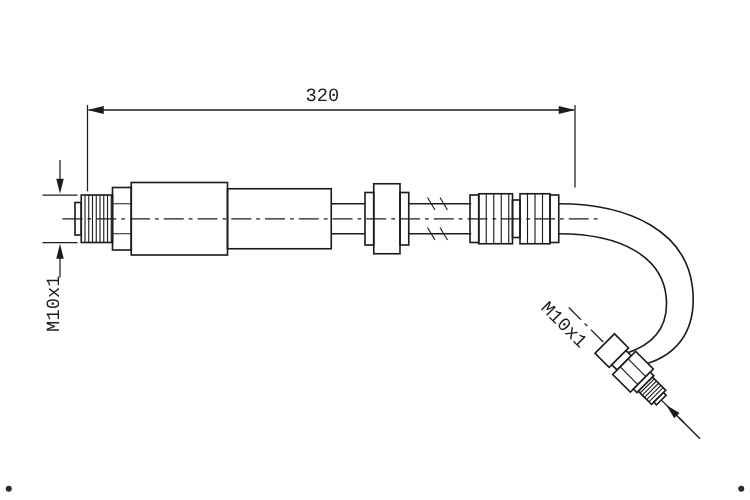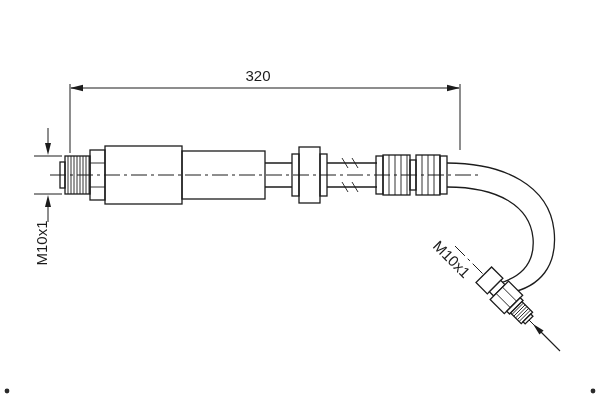--- a/index.html
+++ b/index.html
@@ -1,20 +1,20 @@
 <!DOCTYPE html>
 <html><head>
 <meta charset="utf-8">
 <style>
   html,body{margin:0;padding:0;background:#ffffff;}
   .canvas{
     position:relative;
     width:600px;height:400px;
     background:#ffffff;
-    font-family:Liberation Sans, sans-serif;
+    font-family:Liberation Mono, monospace;
     overflow:hidden;
   }
   svg{display:block;}
   text{fill:#1c1c1c;}
 </style>
 </head>
 <body>
 
 <div class="canvas">
   <svg width="600" height="400" viewBox="0 0 600 400" fill="none" stroke="#1c1c1c" stroke-width="1.3" stroke-linecap="butt">

